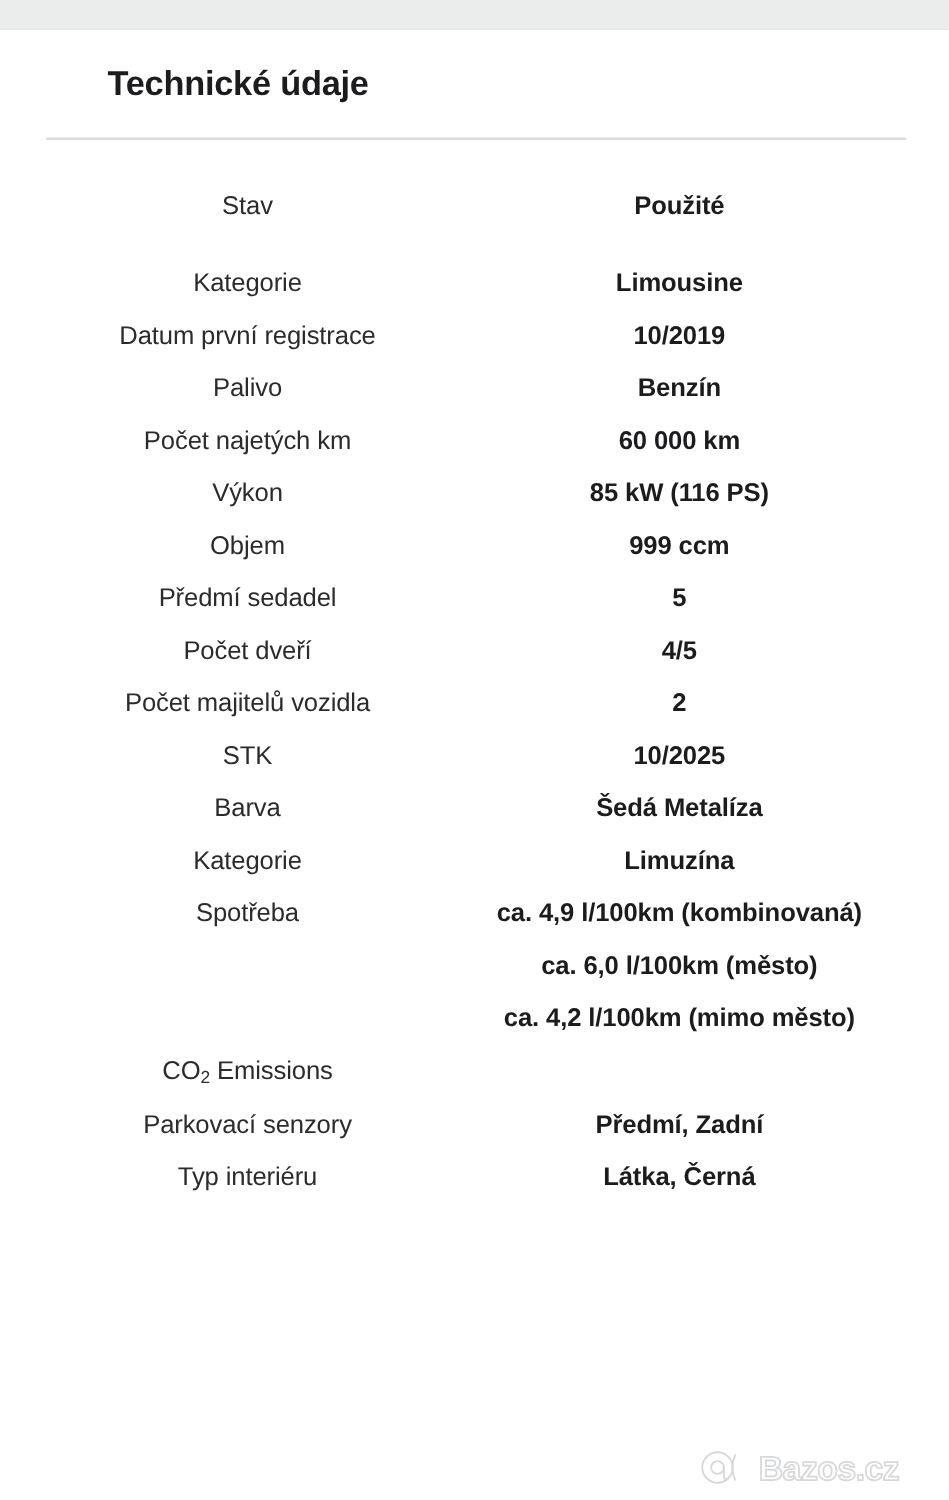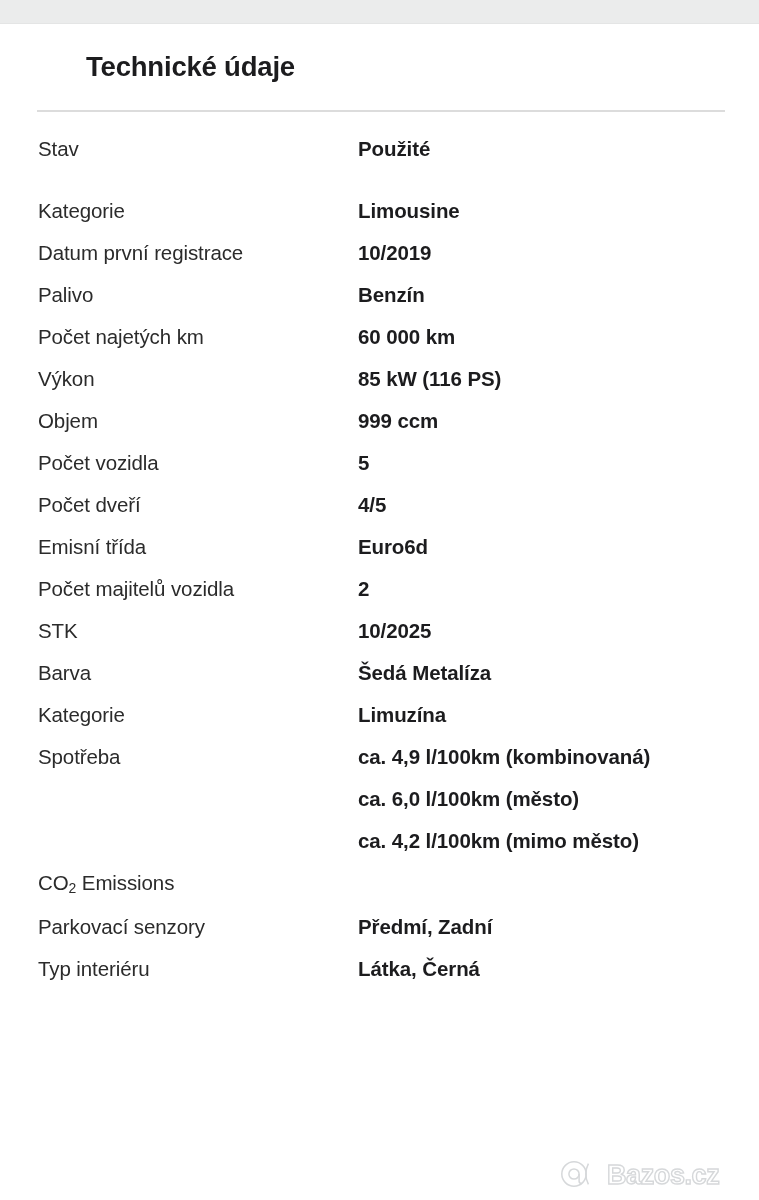--- a/index.html
+++ b/index.html
@@ -44,22 +44,23 @@
     position: absolute;
     left: 37px;
     top: 86px;
     width: 688px;
     height: 2px;
     background: #dcdcdc;
   }
   .spec-list {
     position: absolute;
     left: 0;
-    top: 104px;
-    width: 759px;
+    top: 120px;
+    width: 759px;
+    text-align: center;
   }
   .spec-group {
     display: block;
   }
   .spec-group + .spec-group {
     margin-top: 20px;
   }
   .spec-row {
     position: relative;
     display: flex;
@@ -159,30 +160,26 @@
         </div>
         <div class="spec-row">
           <div class="spec-label">Výkon</div>
           <div class="spec-value">85 kW (116 PS)</div>
         </div>
         <div class="spec-row">
           <div class="spec-label">Objem</div>
           <div class="spec-value">999 ccm</div>
         </div>
         <div class="spec-row">
-          <div class="spec-label">Počet vozidla</div>
+          <div class="spec-label">Předmí sedadel</div>
           <div class="spec-value">5</div>
         </div>
         <div class="spec-row">
           <div class="spec-label">Počet dveří</div>
           <div class="spec-value">4/5</div>
-        </div>
-        <div class="spec-row">
-          <div class="spec-label">Emisní třída</div>
-          <div class="spec-value">Euro6d</div>
         </div>
         <div class="spec-row">
           <div class="spec-label">Počet majitelů vozidla</div>
           <div class="spec-value">2</div>
         </div>
         <div class="spec-row">
           <div class="spec-label">STK</div>
           <div class="spec-value">10/2025</div>
         </div>
         <div class="spec-row">

